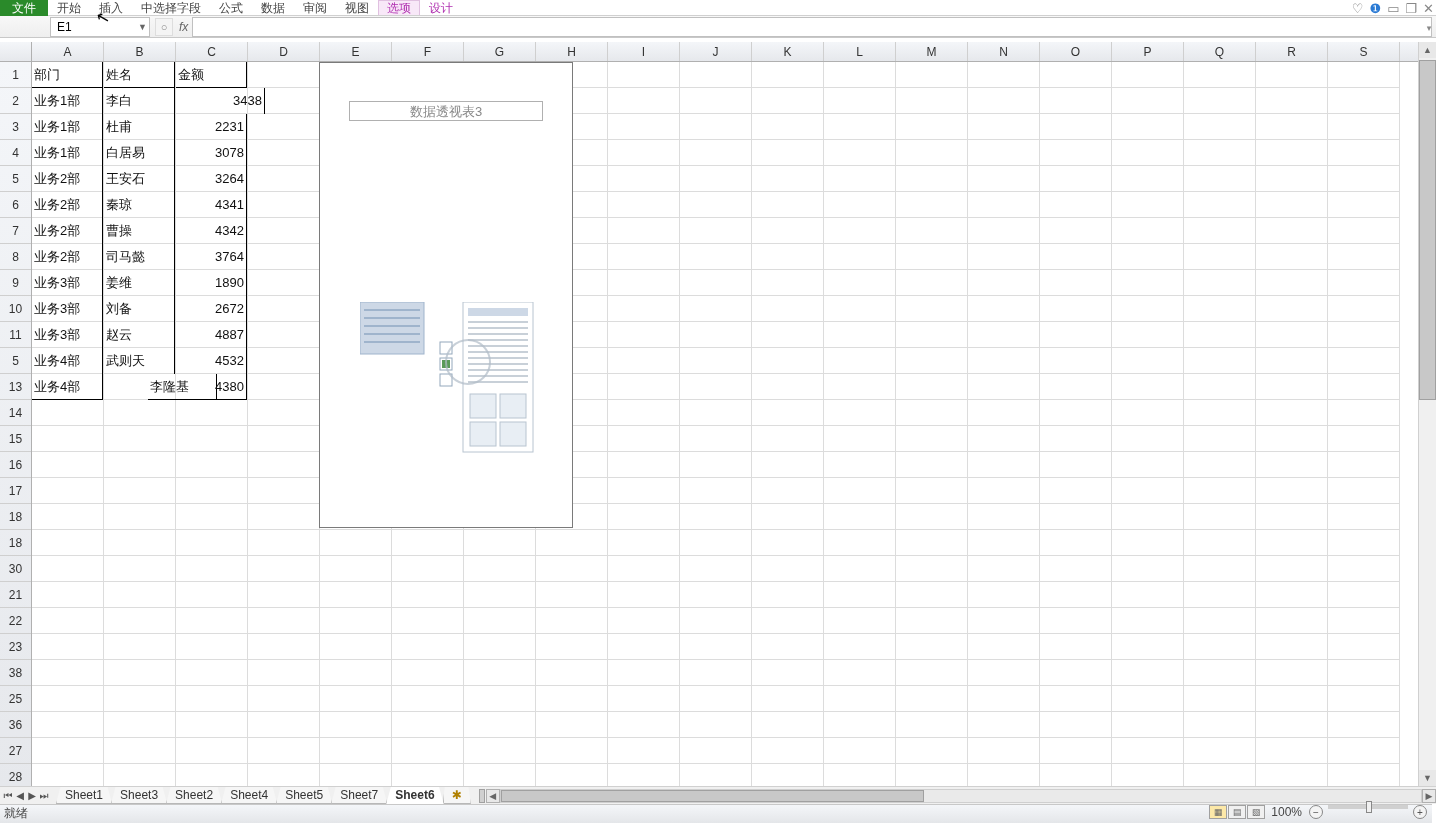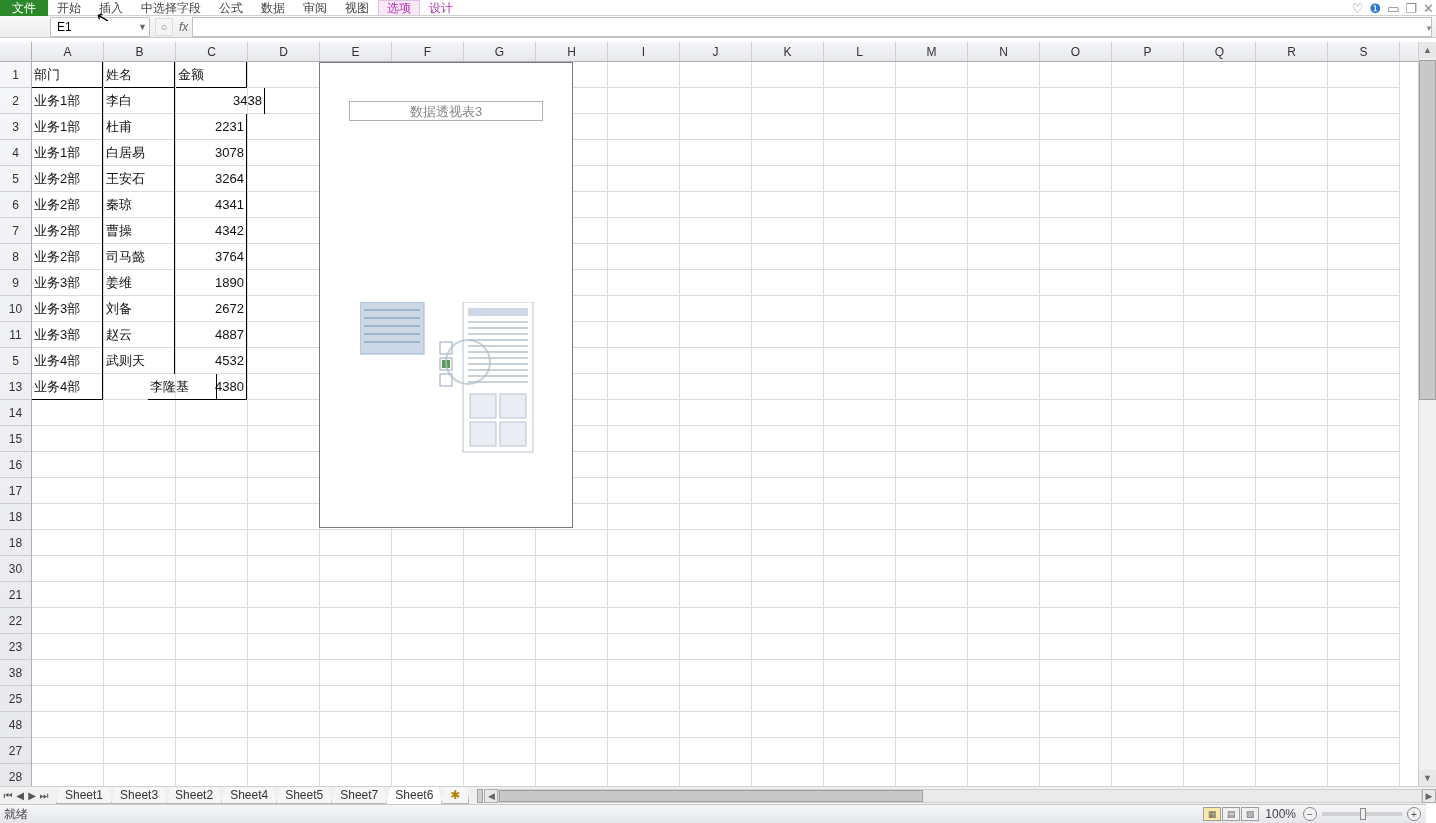--- a/index.html
+++ b/index.html
@@ -51,29 +51,29 @@
 .vscroll { position: absolute; top: 42px; right: 0; bottom: 37px; width: 18px; background: #f0f0f0; border-left: 1px solid #d0d0d0; }
 .vscroll .arrow { height: 16px; text-align: center; font-size: 9px; color: #666; background: #e8e8e8; line-height: 16px; }
 .vscroll .thumb { background: #c8c8c8; border: 1px solid #a0a0a0; }
 
 
 .sheet-row { position: absolute; bottom: 19px; left: 0; right: 0; height: 18px; background: #f0f0f0; border-top: 1px solid #d0d0d0; display: flex; align-items: stretch; }
 .sheet-nav { display: flex; align-items: center; padding: 0 2px; }
 .sheet-nav span { width: 12px; text-align: center; font-size: 10px; color: #555; cursor: default; }
 .sheet-tabs { display: flex; align-items: flex-end; margin-left: 4px; }
 .sheet-tab { padding: 1px 8px; font-size: 12px; color: #333; background: #f6f6f6; border: 1px solid #b8b8b8; border-top: none; margin-right: -1px; position: relative; clip-path: polygon(8% 0,92% 0,100% 100%,0 100%); }
-.sheet-tab.active { background: #fff; font-weight: normal; border-bottom: 1px solid #fff; z-index: 2; }
+.sheet-tab.active { background: #fff; font-weight: bold; border-bottom: 1px solid #fff; z-index: 2; }
 .sheet-tab.new { color: #b08000; }
 .hscroll { flex: 1; display: flex; align-items: center; margin-left: 8px; }
 .hscroll .arrow { width: 14px; height: 14px; background: #e8e8e8; border: 1px solid #b0b0b0; text-align: center; font-size: 9px; line-height: 12px; color: #666; }
 .hscroll .track { flex: 1; height: 14px; background: #eaeaea; border: 1px solid #cfcfcf; position: relative; }
 .hscroll .splitter { width:6px; height:14px; background:#d0d0d0; border:1px solid #a0a0a0; margin: 0 1px; }
 
 
-.status-bar { position: absolute; bottom: 0; left: 0; right: 10px; height: 19px; background: linear-gradient(#f4f6f9,#e4e6e9); border-top: 1px solid #c8c8c8; display: flex; align-items: center; padding: 0 4px; font-size: 12px; color: #444; }
+.status-bar { position: absolute; bottom: 0; left: 0; right: 4px; height: 19px; background: linear-gradient(#f4f6f9,#e4e6e9); border-top: 1px solid #c8c8c8; display: flex; align-items: flex-start; padding: 0 4px; font-size: 12px; color: #444; }
 .status-bar .spacer { flex: 1; }
 .status-bar .viewbtn { width: 18px; height: 14px; border: 1px solid #a0a0a0; margin-left: 1px; background: #f0f0f0; display:inline-flex; align-items:center; justify-content:center; font-size:9px; color:#666; }
 .status-bar .viewbtn.active { background: #fce8a8; }
 .status-bar .zoom { margin: 0 6px; }
 .status-bar .slider { width: 80px; height: 4px; background: #d0d0d0; position: relative; margin: 0 4px; }
 .status-bar .slider .knob { position: absolute; left: 38px; top: -4px; width: 6px; height: 12px; background: #f0f0f0; border: 1px solid #888; }
 .status-bar .round { width: 14px; height: 14px; border: 1px solid #888; border-radius: 50%; display:inline-flex; align-items:center; justify-content:center; font-size:10px; color:#555; background:#f4f4f4; margin: 0 1px;}
 
 .cursor-arrow { position: absolute; top: 8px; left: 96px; pointer-events: none; font-size: 16px; color: #000; z-index: 100; transform: rotate(-15deg);}
 </style>
@@ -155,21 +155,21 @@
       <div class="row-h">16</div>
       <div class="row-h">17</div>
       <div class="row-h">18</div>
       <div class="row-h">18</div>
       <div class="row-h">30</div>
       <div class="row-h">21</div>
       <div class="row-h">22</div>
       <div class="row-h">23</div>
       <div class="row-h">38</div>
       <div class="row-h">25</div>
-      <div class="row-h">48</div>
+      <div class="row-h">36</div>
       <div class="row-h">27</div>
       <div class="row-h">28</div>
     </div>
   <div class="cells" id="cells">
       <div class="gridlines">
         <div class="cell" style="left: 0px; top: 0px; width: 72px; height: 26px;"></div>
         <div class="cell" style="left: 0px; top: 26px; width: 72px; height: 26px;"></div>
         <div class="cell" style="left: 0px; top: 52px; width: 72px; height: 26px;"></div>
         <div class="cell" style="left: 0px; top: 78px; width: 72px; height: 26px;"></div>
         <div class="cell" style="left: 0px; top: 104px; width: 72px; height: 26px;"></div>

